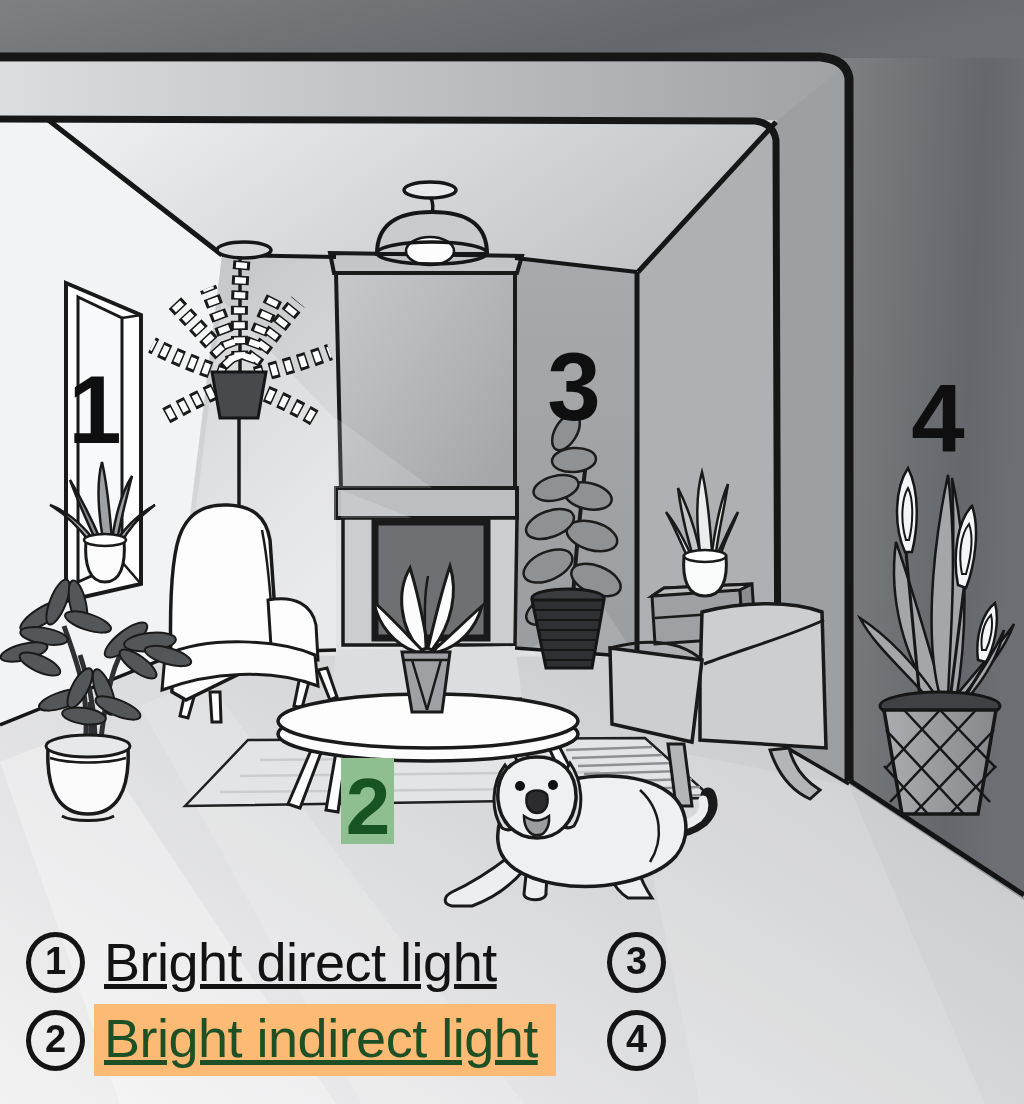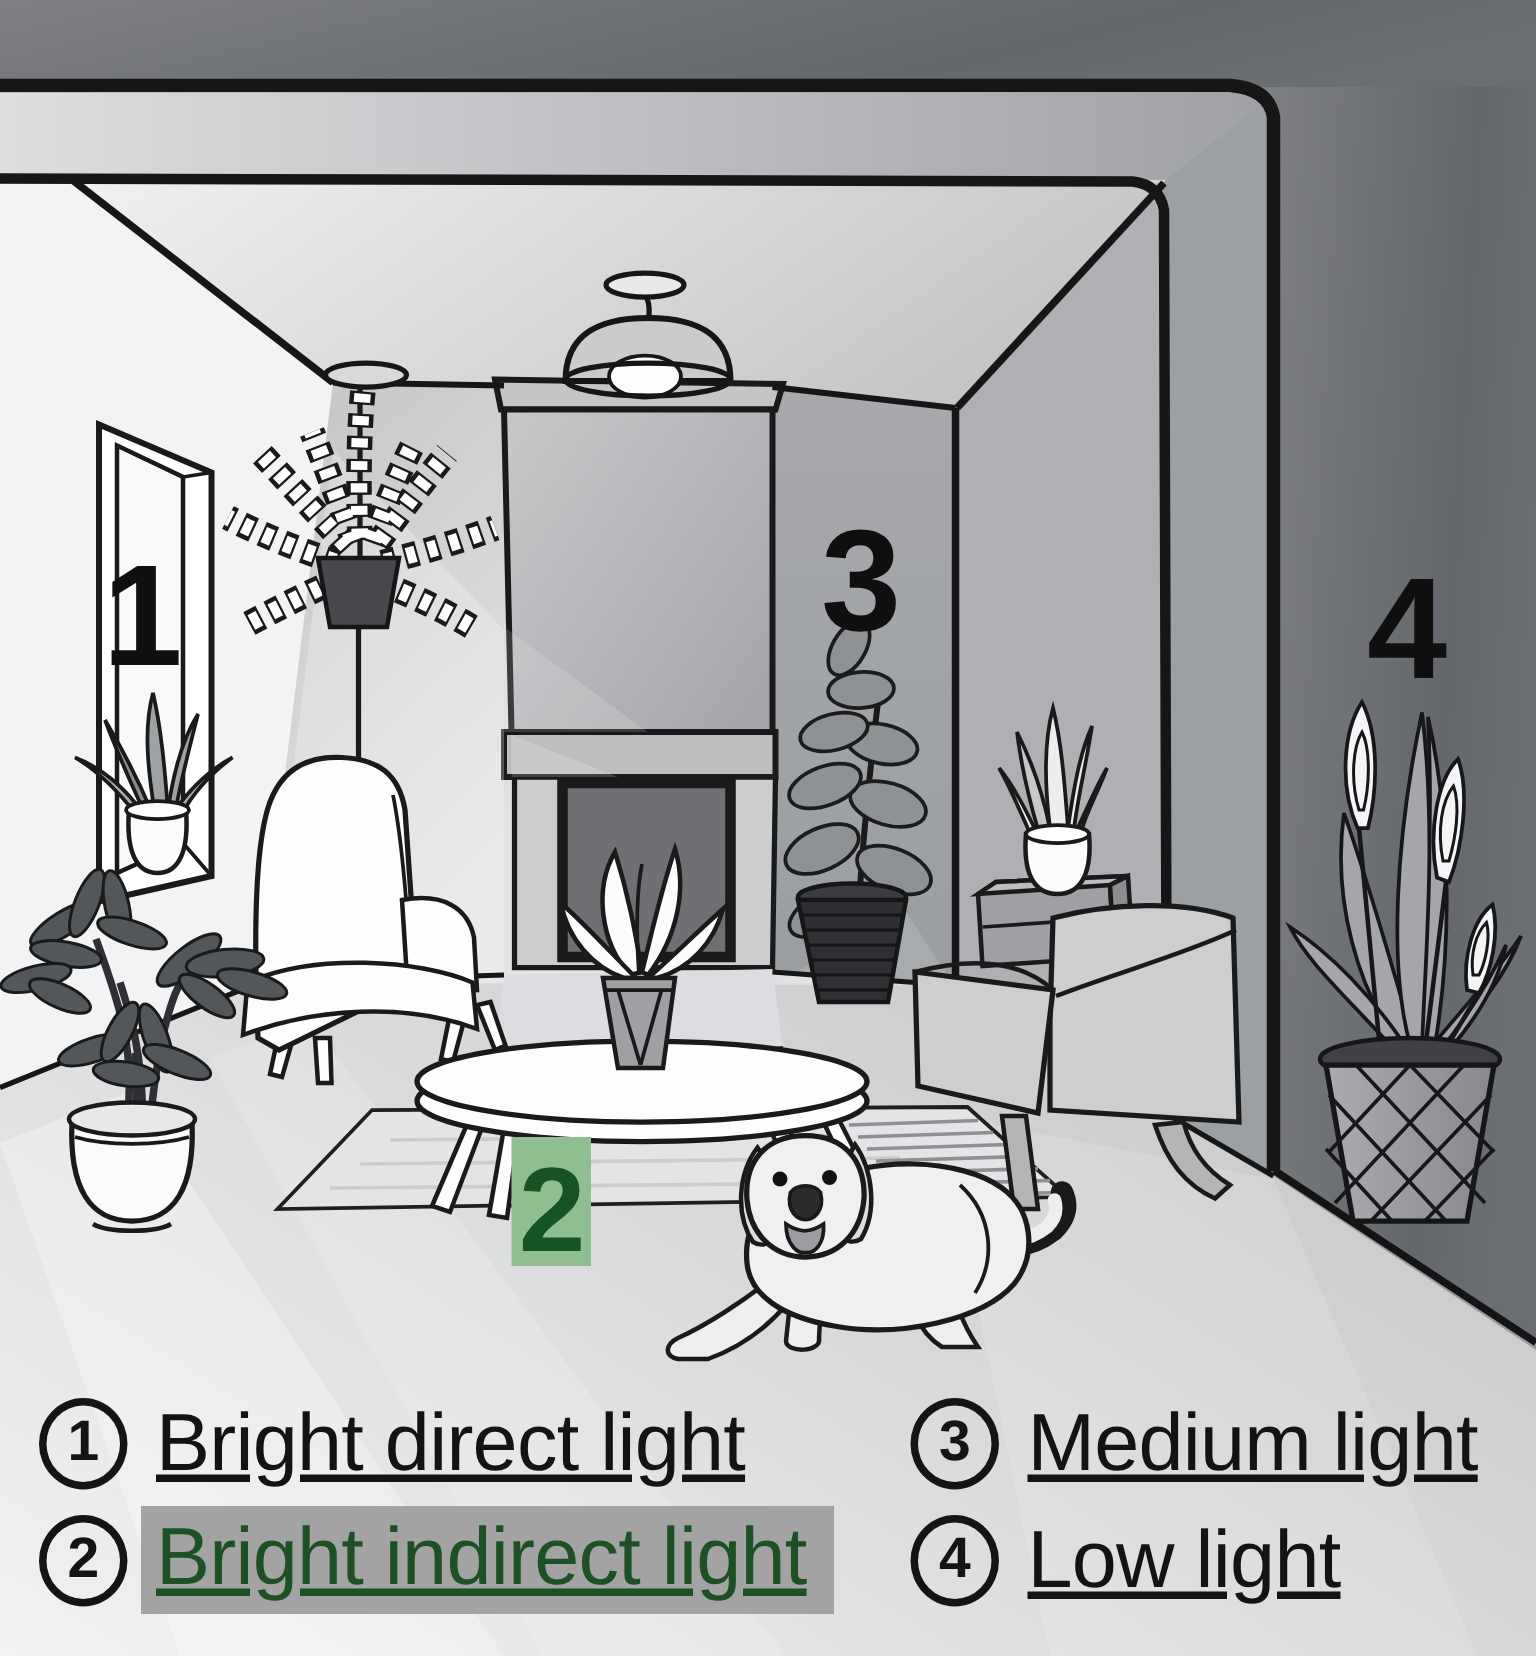--- a/index.html
+++ b/index.html
@@ -6,21 +6,21 @@
   #stage{position:relative;width:1024px;height:1104px;overflow:hidden;
          font-family:"Liberation Sans",sans-serif;}
   #scene-svg{position:absolute;left:0;top:0;}
   .scene-num{font-family:"Liberation Sans",sans-serif;font-weight:bold;fill:#0f0f10;}
   .legend{position:absolute;left:0;top:0;width:100%;height:100%;pointer-events:none;}
   .legend-item{position:absolute;display:flex;align-items:center;gap:19px;height:64px;}
   .circle-num{flex:0 0 auto;width:49px;height:49px;border:5px solid #141414;border-radius:50%;
               display:flex;align-items:center;justify-content:center;
               font-size:38px;font-weight:600;color:#141414;padding-bottom:2px;}
   .legend-label{font-size:54px;letter-spacing:-0.5px;color:#131313;white-space:nowrap;text-decoration:underline;}
-  .legend-label.highlight{background:#a3a3a3;color:#1e5025;padding:3px 18px 7px 10px;margin-left:-10px;}
+  .legend-label.highlight{background:#fdba74;color:#1e5025;padding:3px 18px 7px 10px;margin-left:-10px;}
 </style>
 </head>
 <body>
 
 <div id="stage">
 <svg id="scene-svg" width="1024" height="1104" viewBox="0 0 1024 1104">
   <defs>
     <linearGradient id="bgGrad" x1="0" y1="0" x2="1" y2="0.15">
       <stop offset="0" stop-color="#f7f7f8"></stop>
           <stop offset="0.6" stop-color="#dddedf"></stop>
@@ -355,20 +355,18 @@
   <div class="legend-item" style="left:26px;top:930px;">
     <span class="circle-num">1</span>
     <span class="legend-label">Bright direct light</span>
   </div>
   <div class="legend-item" style="left:26px;top:1008px;">
     <span class="circle-num">2</span>
     <span class="legend-label highlight">Bright indirect light</span>
   </div>
   <div class="legend-item" style="left:607px;top:930px;">
     <span class="circle-num">3</span>
-    <span class="legend-label">Medium light</span>
   </div>
   <div class="legend-item" style="left:607px;top:1008px;">
     <span class="circle-num">4</span>
-    <span class="legend-label">Low light</span>
   </div>
 </div>
 </div>
 
 </body></html>

